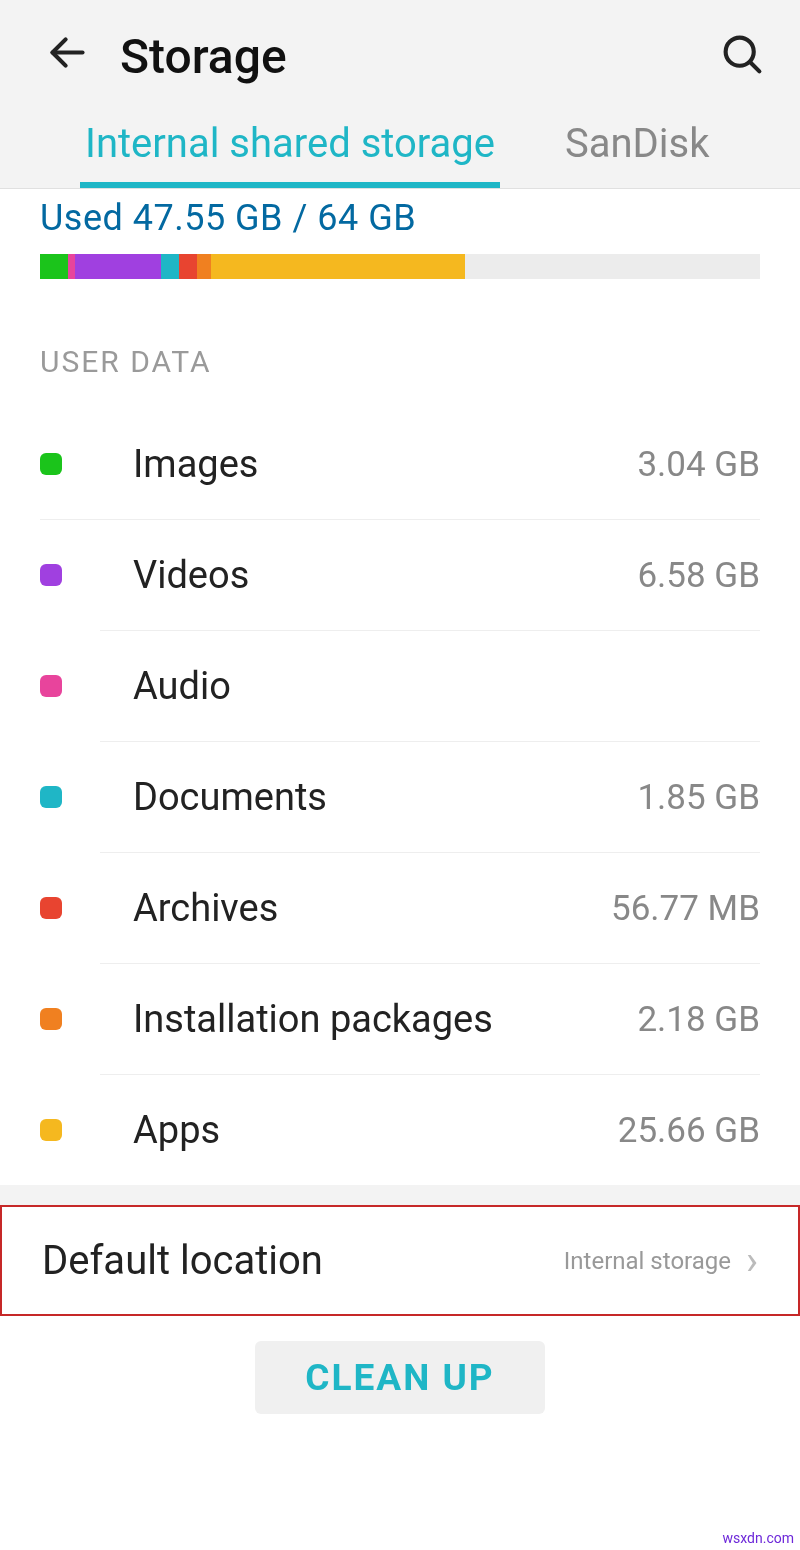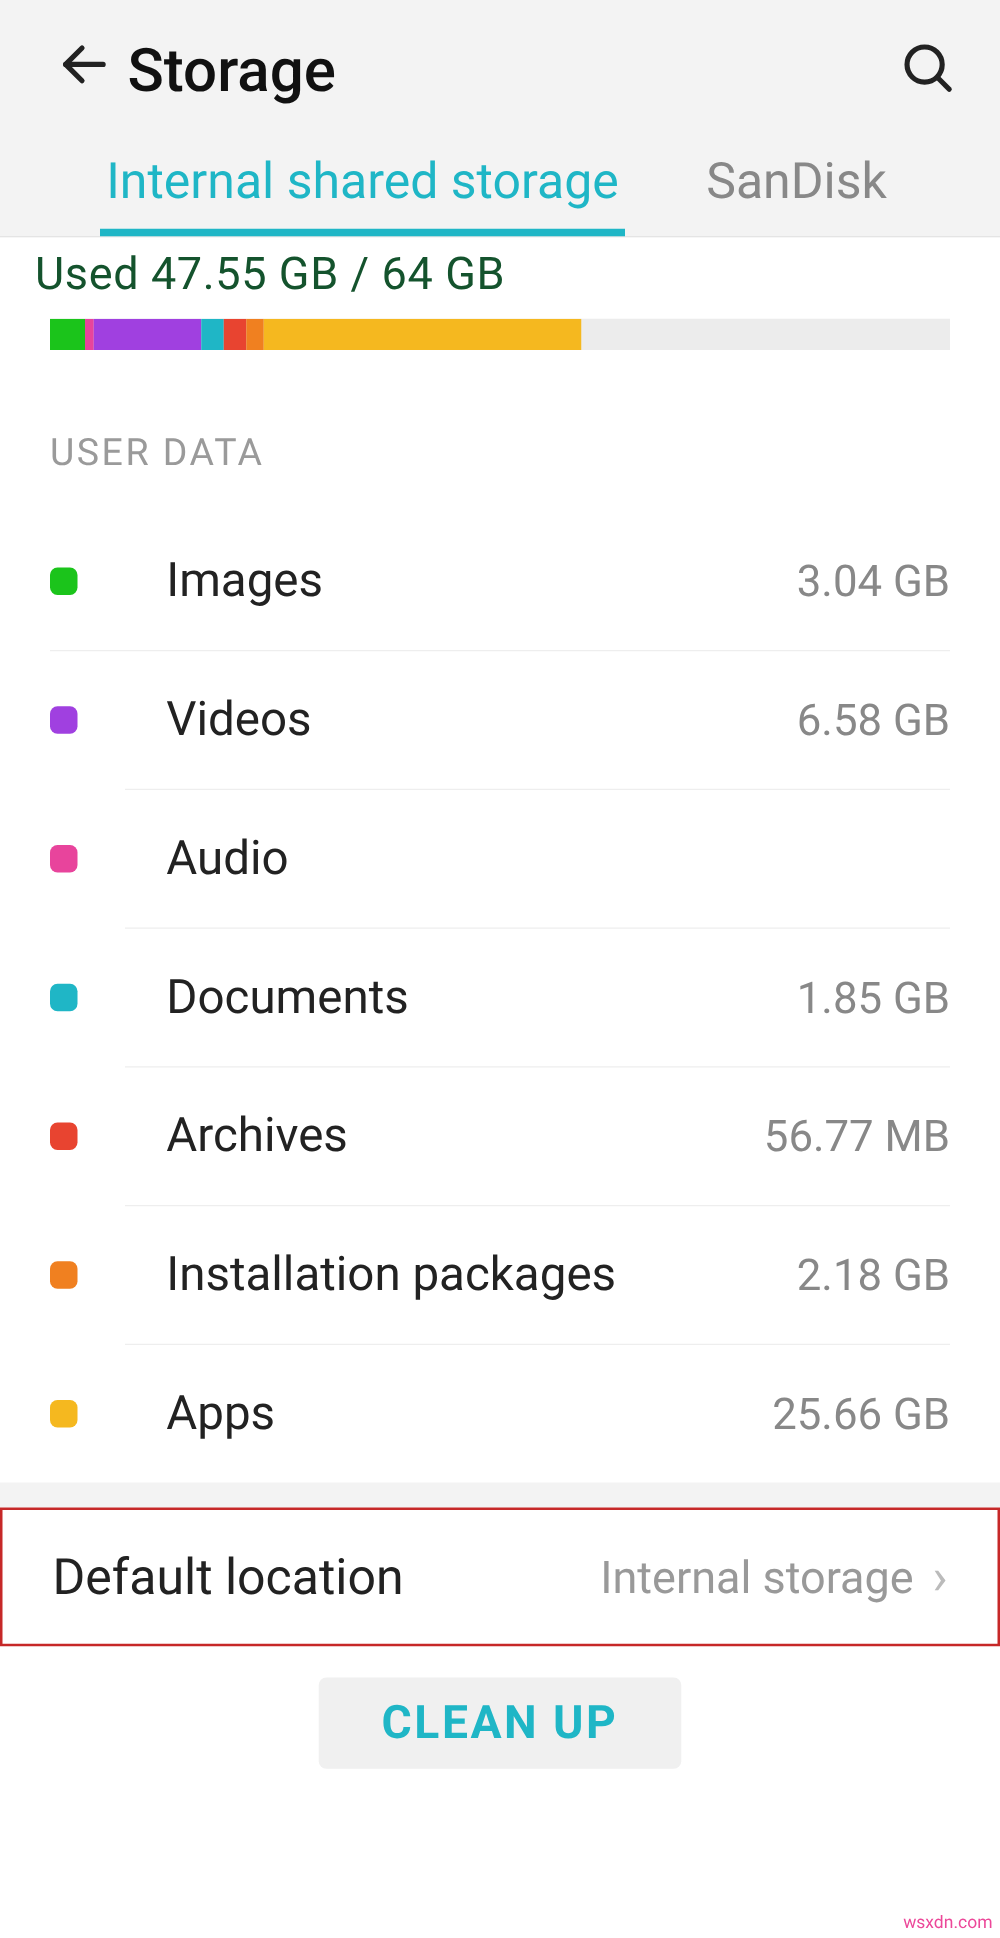--- a/index.html
+++ b/index.html
@@ -15,21 +15,21 @@
       overflow: hidden;
     }
     .header {
       background: #f3f3f3;
       padding-top: 15px;
     }
     .header-top {
       display: flex;
       align-items: center;
       padding: 12px 30px 25px 45px;
-      gap: 12px;
+      gap: 30px;
     }
     .back-btn {
       font-size: 55px;
       font-weight: 300;
       color: #222;
       cursor: pointer;
       background: none;
       border: none;
       line-height: 1;
     }
@@ -62,22 +62,22 @@
     }
     .tab.active {
       color: #1fb6c6;
       border-bottom-color: #1fb6c6;
     }
     .content {
       background: #fff;
     }
     .usage-text {
       font-size: 36px;
-      color: #14532d;
-      padding: 8px 28px 15px;
+      color: #0369a1;
+      padding: 8px 40px 15px;
       letter-spacing: 0.5px;
     }
     .usage-bar {
       height: 25px;
       margin: 0 40px 50px;
       background: #ececec;
       display: flex;
       overflow: hidden;
     }
     .seg-green { background: #1bc41b; width: 28px; }
@@ -146,21 +146,21 @@
       border: 2px solid #c62828;
       margin: 0;
       cursor: pointer;
     }
     .dl-label {
       font-size: 40px;
       color: #222;
       flex: 1;
     }
     .dl-value {
-      font-size: 36px;
+      font-size: 24px;
       color: #999;
       margin-right: 15px;
     }
     .chevron {
       font-size: 40px;
       color: #bbb;
     }
     .cleanup {
       display: block;
       margin: 25px auto 0;
@@ -172,21 +172,21 @@
       font-weight: 700;
       letter-spacing: 2px;
       color: #1fb6c6;
       cursor: pointer;
     }
     .watermark {
       position: absolute;
       bottom: 4px;
       right: 6px;
       font-size: 14px;
-      color: #ec4899;
+      color: #6d28d9;
     }
   </style>
 </head>
 <body>
 
 <div class="header">
   <div class="header-top">
     <button class="back-btn">
       <svg width="45" height="45" viewBox="0 0 24 24" fill="none" stroke="#222" stroke-width="2.2" stroke-linecap="round" stroke-linejoin="round">
           <line x1="20" y1="12" x2="4" y2="12"></line>

